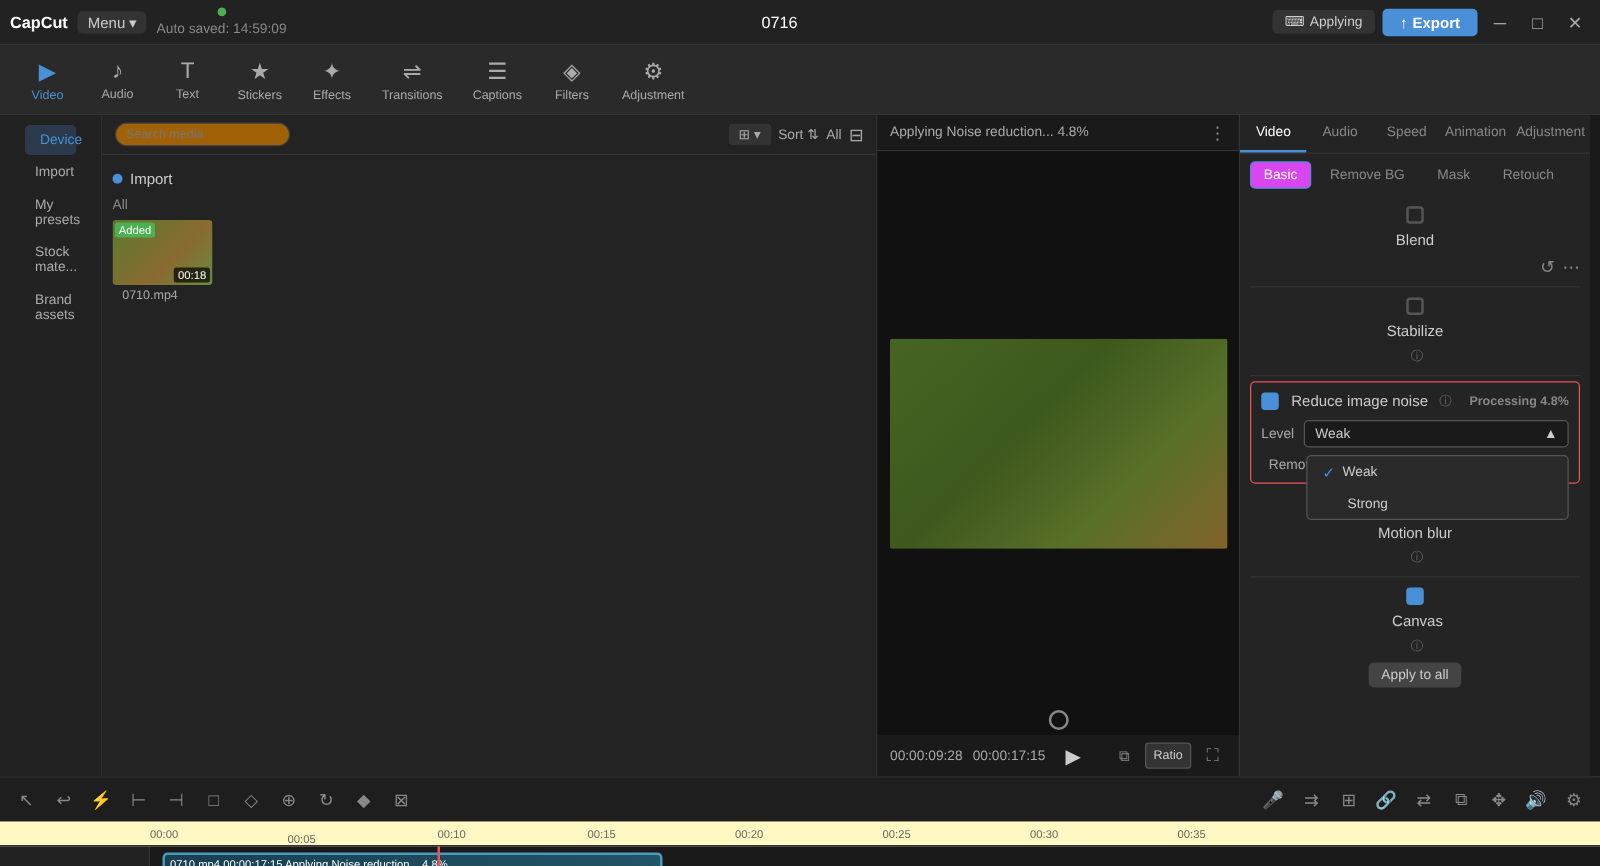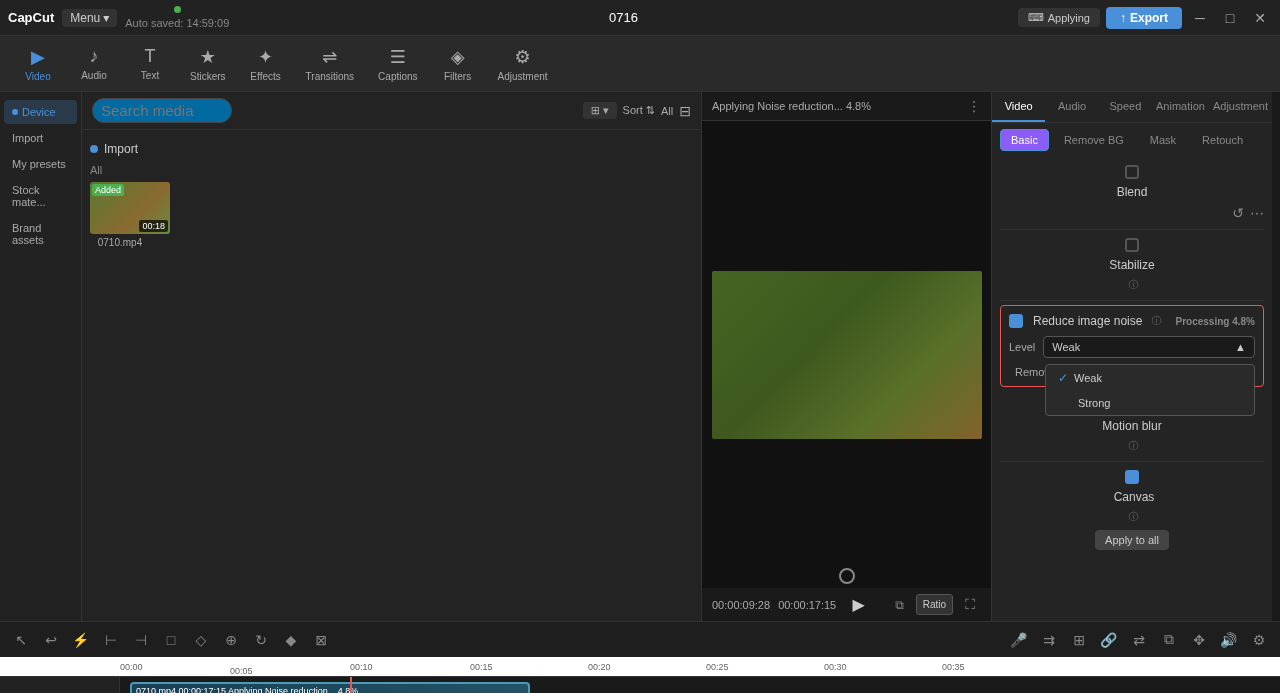--- a/index.html
+++ b/index.html
@@ -21,29 +21,29 @@
     #toolbar { display: flex; align-items: center; background: #2a2a2a; height: 56px; padding: 0 12px; gap: 4px; border-bottom: 1px solid #333; }
     .tool-item { display: flex; flex-direction: column; align-items: center; gap: 3px; padding: 4px 10px; border-radius: 4px; cursor: pointer; color: #aaa; min-width: 52px; }
     .tool-item.active { color: #4a90d9; }
     .tool-item .tool-icon { font-size: 18px; }
     .tool-item .tool-label { font-size: 10px; }
 
     
     #main { display: flex; height: calc(693px - 36px - 56px - 46px - 26px); }
 
     
-    #sidebar { width: 82px; background: #222; border-right: 1px solid #333; display: flex; flex-direction: column; padding: 8px 0; gap: 2px; }
+    #sidebar { width: 82px; background: #222; border-right: 1px solid #333; display: flex; flex-direction: column; padding: 8px 16px; gap: 2px; }
     .sidebar-item { padding: 6px 8px; cursor: pointer; color: #aaa; font-size: 11px; border-radius: 4px; margin: 0 4px; display: flex; align-items: center; gap: 4px; }
     .sidebar-item.active { color: #4a90d9; background: #2a3a4a; }
     .sidebar-item .si-dot { width: 6px; height: 6px; background: #4a90d9; border-radius: 50%; }
 
     
     #media-panel { width: 620px; background: #232323; border-right: 1px solid #333; display: flex; flex-direction: column; }
     #media-header { display: flex; align-items: center; padding: 6px 10px; gap: 8px; border-bottom: 1px solid #333; }
-    #media-header input { background: #0369a1; border: 1px solid #444; color: #ccc; padding: 3px 8px; border-radius: 12px; font-size: 15px; width: 140px; }
+    #media-header input { background: #a16207; border: 1px solid #444; color: #ccc; padding: 3px 8px; border-radius: 12px; font-size: 10px; width: 140px; }
     #media-header-right { margin-left: auto; display: flex; gap: 6px; align-items: center; }
     #media-body { display: flex; flex-direction: column; padding: 8px; flex: 1; }
     #media-body .import-btn { display: flex; align-items: center; gap: 6px; font-size: 12px; color: #ccc; cursor: pointer; padding: 4px 0; }
     #media-body .import-btn .import-dot { width: 8px; height: 8px; background: #4a90d9; border-radius: 50%; }
     #media-body .all-label { font-size: 11px; color: #888; margin-top: 4px; margin-bottom: 6px; }
     .media-grid { display: flex; flex-wrap: wrap; gap: 8px; }
     .media-item { width: 60px; text-align: center; cursor: pointer; }
     .media-thumb { width: 80px; height: 52px; background: #444; border-radius: 3px; overflow: hidden; position: relative; }
     .media-thumb .added-badge { position: absolute; top: 2px; left: 2px; background: #4caf50; color: #fff; font-size: 9px; padding: 1px 3px; border-radius: 2px; }
     .media-thumb .duration { position: absolute; bottom: 2px; right: 2px; background: rgba(0,0,0,0.7); color: #fff; font-size: 9px; padding: 1px 3px; border-radius: 2px; }
@@ -64,21 +64,21 @@
     #preview-footer .preview-actions button { background: none; border: none; color: #888; cursor: pointer; font-size: 11px; padding: 2px 6px; border-radius: 3px; border: 1px solid #444; }
     .preview-target { position: absolute; bottom: 4px; left: 50%; transform: translateX(-50%); width: 16px; height: 16px; border: 2px solid #888; border-radius: 50%; }
 
     
     #right-panel { width: 280px; background: #242424; display: flex; flex-direction: column; }
     #right-tabs { display: flex; border-bottom: 1px solid #333; }
     .right-tab { flex: 1; text-align: center; padding: 8px 4px; font-size: 11px; color: #888; cursor: pointer; border-bottom: 2px solid transparent; }
     .right-tab.active { color: #fff; border-bottom-color: #4a90d9; }
     #right-sub-tabs { display: flex; padding: 6px 8px; gap: 4px; }
     .sub-tab { padding: 4px 10px; border-radius: 4px; font-size: 11px; color: #888; cursor: pointer; border: 1px solid transparent; }
-    .sub-tab.active { background: #8b5cf6; border-color: #4a90d9; color: #fff; }
+    .sub-tab.active { background: #d946ef; border-color: #4a90d9; color: #fff; }
     #right-content { flex: 1; overflow-y: auto; padding: 0 8px 8px; }
 
     
     .rp-section { border-bottom: 1px solid #333; padding: 8px 0; }
     .rp-section-header { display: flex; align-items: center; gap: 6px; cursor: pointer; color: #ccc; font-size: 12px; font-weight: 500; flex-direction: column; }
     .rp-section-header .section-dot { width: 14px; height: 14px; border-radius: 3px; border: 2px solid #555; display: flex; align-items: center; justify-content: center; }
     .rp-section-header .section-actions { margin-left: auto; display: flex; gap: 6px; color: #888; font-size: 14px; }
 
     
     .noise-section { border: 1px solid #e55; border-radius: 4px; margin: 4px 0; padding: 8px; }
@@ -95,21 +95,21 @@
 
     .motion-blur-section { padding: 8px 0; border-bottom: 1px solid #333; }
     .canvas-section { padding: 8px 0; }
     .apply-all-btn { float: right; background: #444; border: none; color: #ccc; padding: 4px 10px; border-radius: 4px; cursor: pointer; font-size: 11px; }
 
     #timeline-toolbar { height: 36px; background: #1e1e1e; border-top: 1px solid #333; display: flex; align-items: center; padding: 0 8px; gap: 4px; }
     .ttool { background: none; border: none; color: #888; cursor: pointer; font-size: 14px; width: 26px; height: 26px; display: flex; align-items: center; justify-content: center; border-radius: 3px; }
 
     
     #timeline-content { height: 180px; background: #1a1a1a; display: flex; flex-direction: column; position: relative; overflow: hidden; }
-    #ruler { height: 20px; background: #ffffff; border-bottom: 1px solid #333; display: flex; align-items: center; padding-left: 120px; position: relative; }
+    #ruler { height: 20px; background: #fef9c3; border-bottom: 1px solid #333; display: flex; align-items: center; padding-left: 120px; position: relative; }
     .ruler-mark { position: absolute; top: 0; height: 100%; display: flex; align-items: center; }
     .ruler-mark span { font-size: 9px; color: #666; }
     #tracks-area { flex: 1; display: flex; }
     #track-headers { width: 120px; background: #222; border-right: 1px solid #333; }
     .track-header { height: 70px; border-bottom: 1px solid #333; display: flex; align-items: center; padding: 4px; gap: 4px; }
     #tracks-main { flex: 1; position: relative; overflow-x: auto; }
     .playhead { position: absolute; top: 0; bottom: 0; width: 2px; background: #e55; z-index: 10; left: 230px; }
     .playhead::before { content: '▼'; position: absolute; top: -14px; left: -6px; color: #e55; font-size: 12px; }
     .video-track { position: absolute; top: 5px; left: 10px; height: 60px; background: linear-gradient(90deg, #2a6a8a, #3a8aaa); border-radius: 4px; border: 2px solid #4a9aba; overflow: hidden; display: flex; flex-direction: column; }
     .track-label-row { font-size: 9px; color: #fff; padding: 2px 4px; background: rgba(0,0,0,0.4); white-space: nowrap; overflow: hidden; text-overflow: ellipsis; }

